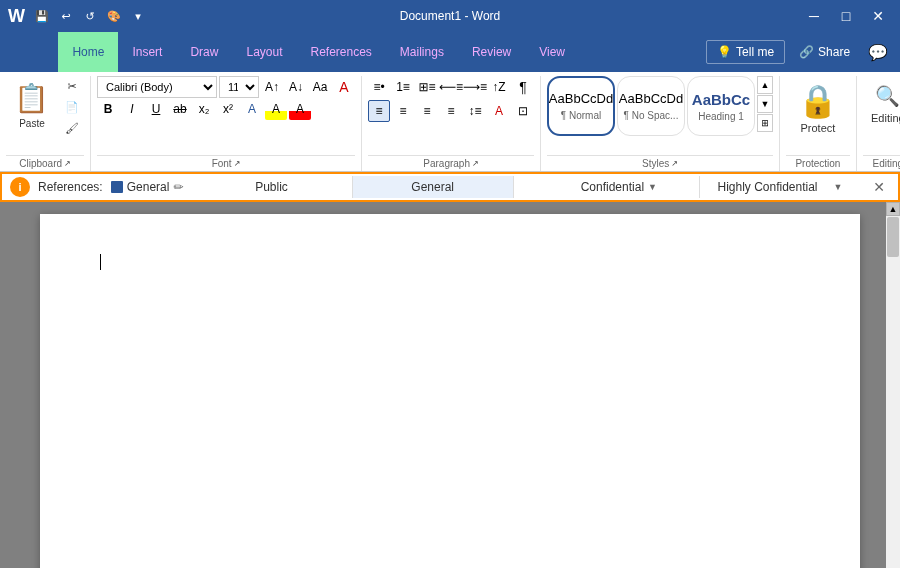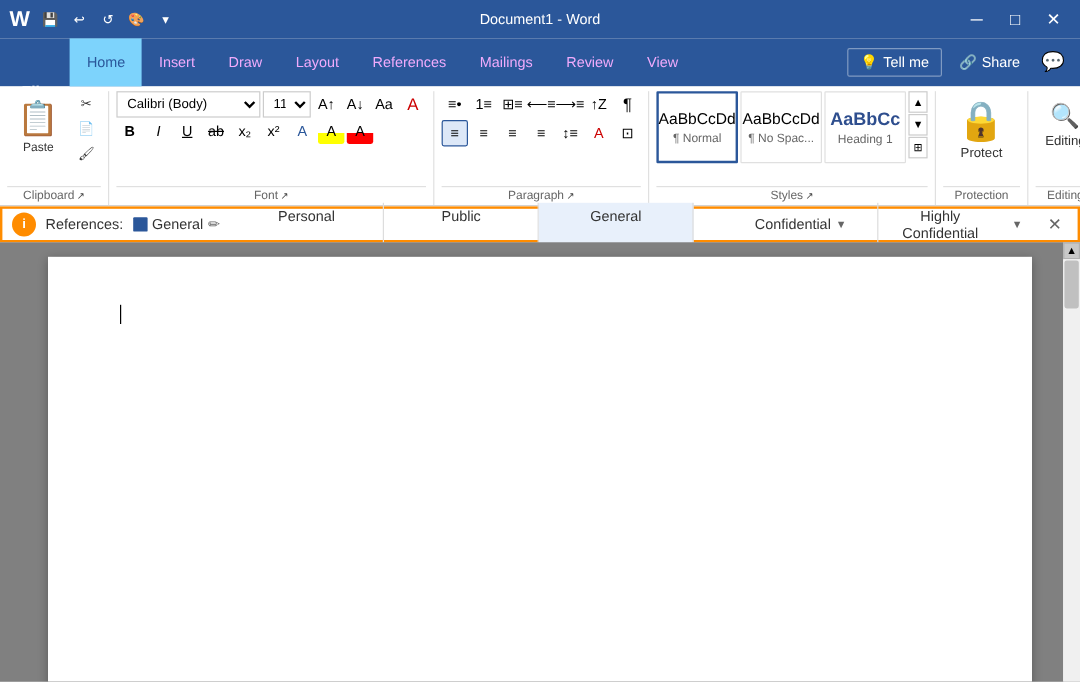--- a/index.html
+++ b/index.html
@@ -45,21 +45,21 @@
     .menu-tabs { display: flex; align-items: stretch; }
     .menu-tab {
       color: #f0abfc;
       padding: 0 14px;
       display: flex;
       align-items: center;
       font-size: 12px;
       cursor: pointer;
       border-radius: 0;
     }
-    .menu-tab.active { background: #7dd3fc; color: #2b579a; font-weight: 500; }
+    .menu-tab.active { background: #86efac; color: #2b579a; font-weight: 500; }
     .menu-right { margin-left: auto; display: flex; align-items: center; gap: 4px; padding-right: 8px; }
     .tell-me { display: flex; align-items: center; gap: 4px; color: white; font-size: 12px; padding: 4px 10px; border: 1px solid rgba(255,255,255,0.4); border-radius: 2px; cursor: pointer; }
     .share-btn { color: white; font-size: 12px; padding: 4px 10px; cursor: pointer; display: flex; align-items: center; gap: 4px; }
     .comments-btn { color: white; font-size: 16px; cursor: pointer; padding: 4px; }
 
     
     .ribbon {
       background: white;
       border-bottom: 1px solid #c8c8c8;
       height: 100px;
@@ -136,21 +136,21 @@
     .para-group-content { flex-direction: column; gap: 2px; }
 
     
     .styles-gallery { display: flex; gap: 2px; flex-wrap: nowrap; }
     .style-item {
       width: 68px; height: 60px;
       border: 1px solid #e0e0e0;
       display: flex; flex-direction: column; align-items: center; justify-content: center;
       cursor: pointer; font-size: 11px; background: white;
       padding: 4px 2px;
-      border-radius: 1px;
+      border-radius: 13px;
     }
     .style-item.active { border: 2px solid #2b579a; }
     .style-preview { font-size: 13px; line-height: 1.3; }
     .style-label { font-size: 10px; color: #666; margin-top: 2px; }
     .styles-scroll { display: flex; flex-direction: column; gap: 1px; justify-content: center; }
     .scroll-btn { width: 16px; height: 18px; border: 1px solid #ccc; background: white; cursor: pointer; font-size: 9px; display: flex; align-items: center; justify-content: center; }
 
     
     .protect-btn {
       display: flex; flex-direction: column; align-items: center;
@@ -417,21 +417,20 @@
   <div class="sensitivity-icon">
     <span>i</span>
   </div>
   <span class="sensitivity-label">References:</span>
   <div class="sensitivity-current">
     <div class="sensitivity-color"></div>
     <span class="sensitivity-name">General</span>
     <span class="sensitivity-edit">✏</span>
   </div>
   <div class="sensitivity-options">
-    <div class="sens-option">Personal</div>
     <div class="sens-option">Public</div>
     <div class="sens-option active">General</div>
     <div class="sens-option confidential">
       <span>Confidential</span>
       <span class="dropdown-arrow">▼</span>
     </div>
     <div class="sens-option highly" style="border-right:none;">
       <span>Highly Confidential</span>
       <span class="dropdown-arrow">▼</span>
     </div>

